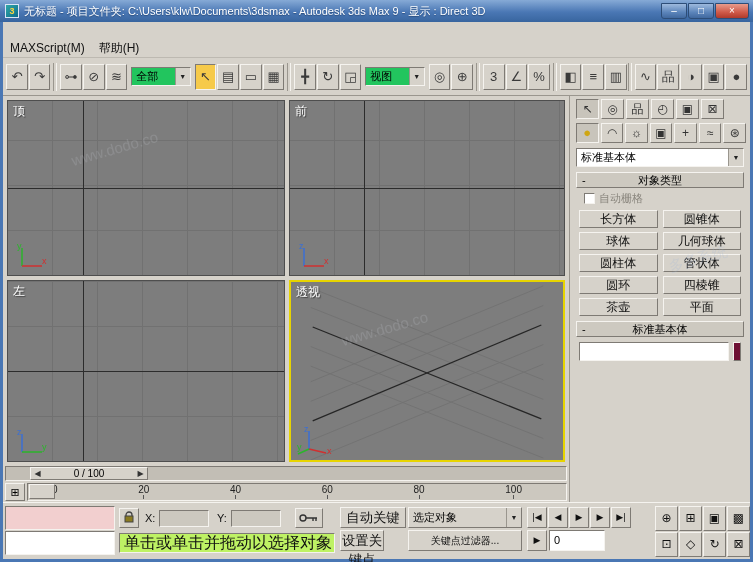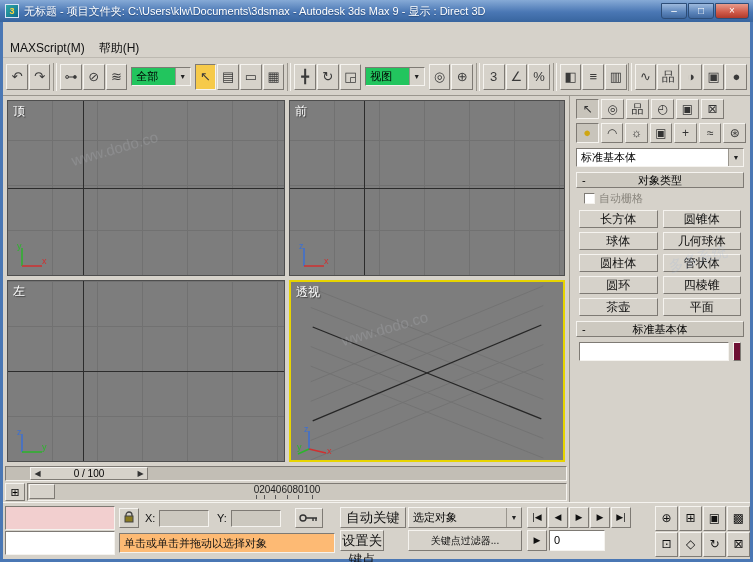--- a/index.html
+++ b/index.html
@@ -69,21 +69,21 @@
     background:#c2beb5; border:1px solid; border-color:#7e7a74 #f5f3ef #f5f3ef #7e7a74; }
   .ts-handle { position:absolute; left:24px; top:0; width:118px; height:13px; display:flex; align-items:center;
     background:#d6d2ca; border:1px solid; border-color:#f5f3ef #7e7a74 #7e7a74 #f5f3ef; font-size:10px; }
   .ts-arrow { width:13px; text-align:center; font-size:8px; color:#333; }
   .ts-text { flex:1; text-align:center; }
   .rulerrow { position:absolute; left:0; top:387px; width:566px; height:19px; }
   .mini-curve { position:absolute; left:2px; top:0; width:20px; height:18px; font-size:11px; line-height:16px; text-align:center;
     background:#d6d2ca; border:1px solid; border-color:#f5f3ef #7e7a74 #7e7a74 #f5f3ef; }
   .ruler { position:absolute; left:24px; right:2px; top:0; height:18px; background:#ccc8bf;
     border:1px solid; border-color:#7e7a74 #f5f3ef #f5f3ef #7e7a74;
-    display:flex; justify-content:center; padding:0 44px 0 24px; }
+    display:flex; justify-content:space-between; padding:0 44px 0 24px; }
   .tick { display:flex; flex-direction:column; align-items:center; font-size:10px; color:#222; line-height:11px; }
   .tick::after { content:""; width:1px; height:4px; background:#555; }
   .ruler-handle { position:absolute; left:26px; top:1px; width:26px; height:15px;
     background:#d6d2ca; border:1px solid; border-color:#f5f3ef #7e7a74 #7e7a74 #f5f3ef; }
 
   
   .cmdpanel { position:absolute; left:566px; top:0; right:0; height:100%; background:#d6d2ca;
     border-left:1px solid #9a968e; font-size:11px; }
   .ptabs, .pcats { display:flex; gap:2px; padding:3px 4px 1px 6px; }
   .pbtn { width:23px; height:20px; font-size:12px; line-height:18px; text-align:center; color:#333;
@@ -112,22 +112,22 @@
     border:1px solid; border-color:#7e7a74 #f5f3ef #f5f3ef #7e7a74; }
   .listener-white { left:2px; top:28px; width:110px; height:24px; background:#fff;
     border:1px solid; border-color:#7e7a74 #f5f3ef #f5f3ef #7e7a74; }
   .sbtn { background:#d6d2ca; border:1px solid; border-color:#f5f3ef #7e7a74 #7e7a74 #f5f3ef;
     text-align:center; cursor:default; color:#111; }
   .lockbtn { left:116px; top:5px; width:20px; height:20px; }
   .coordlabel { top:9px; color:#111; }
   .coordfield { top:7px; width:50px; height:17px; background:#ccc8bf; border:1px solid;
     border-color:#7e7a74 #f5f3ef #f5f3ef #7e7a74; font-size:11px; padding:0 2px; }
   .keybtn { left:292px; top:5px; width:28px; height:20px; }
-  .prompt { left:116px; top:30px; width:216px; height:20px; background:#fdba74; border:1px solid;
-    border-color:#7e7a74 #f5f3ef #f5f3ef #7e7a74; line-height:18px; padding-left:4px; font-size:11px; color:#111;
+  .prompt { left:116px; top:30px; width:216px; height:20px; background:#bef264; border:1px solid;
+    border-color:#7e7a74 #f5f3ef #f5f3ef #7e7a74; line-height:18px; padding-left:4px; font-size:16px; color:#111;
     white-space:nowrap; overflow:hidden; }
   .autokey { left:337px; top:4px; width:66px; height:21px; line-height:19px; }
   .setkey  { left:337px; top:27px; width:44px; height:21px; line-height:19px; }
   .seldrop { left:405px; top:4px; width:114px; height:21px; display:flex; align-items:center;
     background:#d6d2ca; border:1px solid; border-color:#f5f3ef #7e7a74 #7e7a74 #f5f3ef; }
   .seldrop .tdrop-arrow { height:19px; line-height:19px; }
   .keyfilters { left:405px; top:27px; width:114px; height:21px; line-height:19px; font-size:10px; }
   .pb { width:20px; height:21px; font-size:9px; line-height:19px; }
   .framefield { left:546px; top:27px; width:56px; height:21px; background:#fff; border:1px solid;
     border-color:#7e7a74 #f5f3ef #f5f3ef #7e7a74; line-height:19px; padding-left:4px; }

